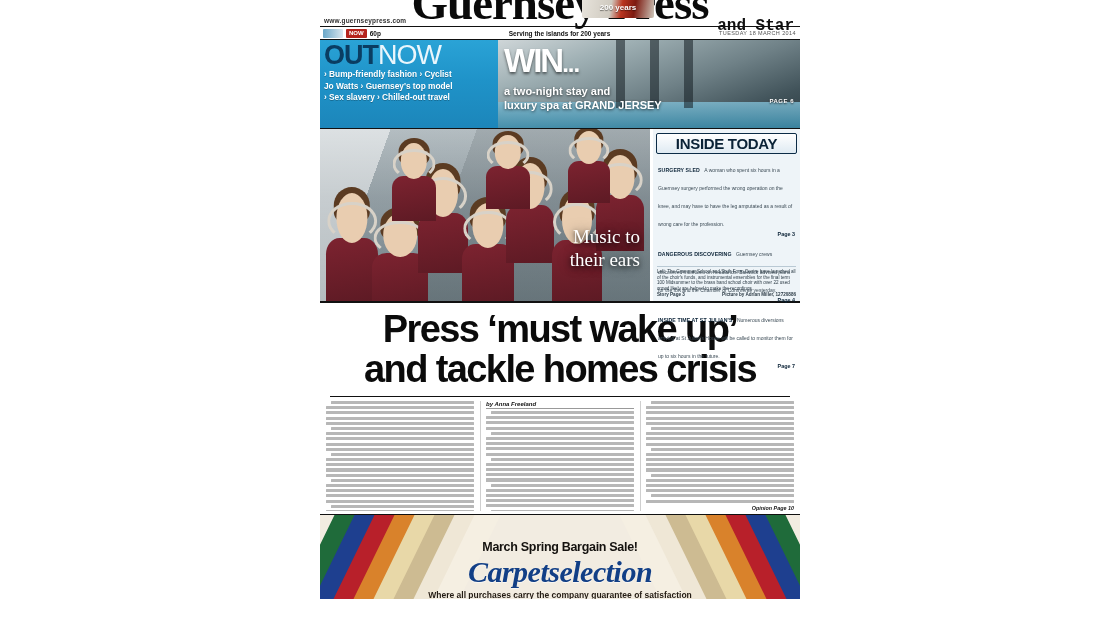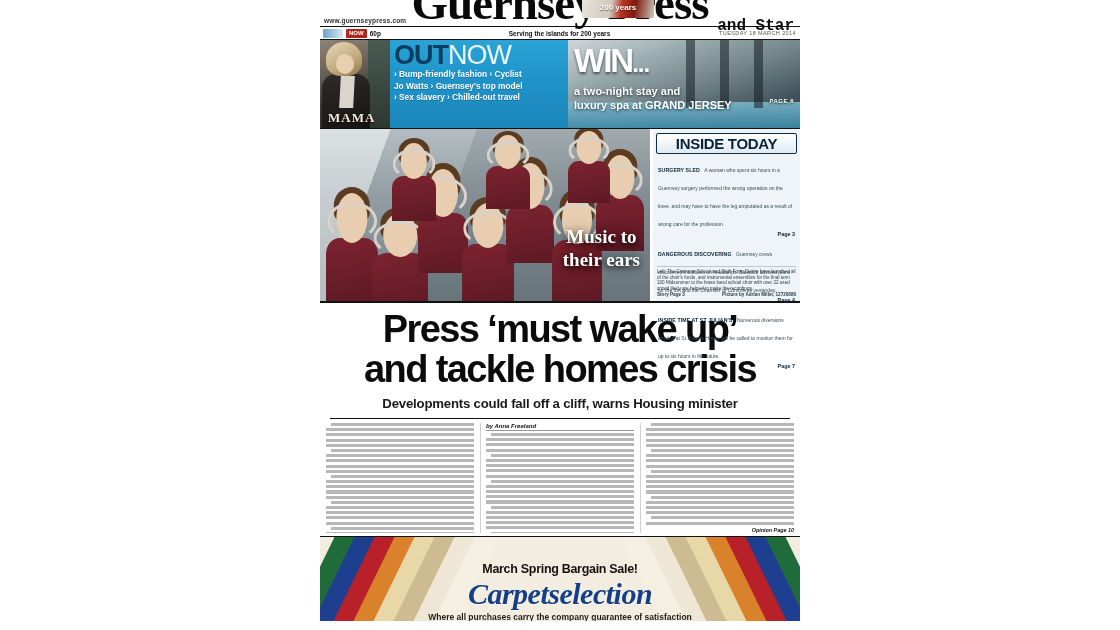--- a/index.html
+++ b/index.html
@@ -117,22 +117,22 @@
   .kid{position:absolute;border-radius:44% 44% 38% 38%;}
   .kid .head{position:absolute;left:50%;top:0;transform:translateX(-50%);
     width:60%;height:46%;border-radius:50%;background:#e9cdb0;}
   .kid .hair{position:absolute;left:50%;top:-6%;transform:translateX(-50%);
     width:70%;height:34%;border-radius:50% 50% 30% 30%;background:#5b3b22;}
   .kid .body{position:absolute;left:0;bottom:0;width:100%;height:58%;
     border-radius:26% 26% 0 0;background:linear-gradient(170deg,#7d2330,#5d1a24);}
   .kid .cans{position:absolute;left:50%;top:8%;transform:translateX(-50%);
     width:84%;height:30%;border-radius:50%;border:3px solid #d8d2c8;border-bottom-color:transparent;}
   .mp-caption{
-    position:absolute;right:10px;top:96px;text-align:center;color:#ffffff;
-    font-family:"Liberation Serif", serif;font-weight:bold;font-size:19px;line-height:23px;
+    position:absolute;right:10px;top:96px;text-align:right;color:#ffffff;
+    font-family:"Liberation Serif", serif;font-weight:normal;font-size:19px;line-height:23px;
     text-shadow:0 2px 5px rgba(0,0,0,.75),0 0 12px rgba(0,0,0,.5);
   }
 
   .inside{flex:1;background:#eef4f8;position:relative;padding:0;box-sizing:border-box;}
   .inside-head{
     margin:4px 3px 0 3px;border:1.5px solid #0b2b46;border-radius:2px;
     background:linear-gradient(180deg,#ffffff,#dfeaf2);
     text-align:center;font-size:15px;font-weight:bold;color:#0a2236;
     letter-spacing:-.3px;line-height:19px;
   }
@@ -214,28 +214,20 @@
           <span class="price">60p</span>
         </div>
         <div class="mid">Serving the islands for 200 years</div>
         <div class="right">TUESDAY 18 MARCH 2014</div>
       </div>
       <div class="mast-rule2"></div>
     </div>
 
     <div class="promo">
 
-      <div class="promo-photo">
-        <div class="pp-board"></div>
-        <div class="pp-body"></div>
-        <div class="pp-shirt"></div>
-        <div class="pp-hair"></div>
-        <div class="pp-face"></div>
-        <div class="pp-mama">MAMA</div>
-      </div>
 
       <div class="promo-out">
         <div class="out-now">
           <span class="o">OUT</span><span class="n">NOW</span>
         </div>
         <div class="out-lines">
           <div class="out-line">› Bump-friendly fashion › Cyclist</div>
           <div class="out-line">Jo Watts › Guernsey's top model</div>
           <div class="out-line">› Sex slavery › Chilled-out travel</div>
         </div>
@@ -356,21 +348,20 @@
             <span>Story Page 3</span>
             <span>Picture by Adrian Miller, 12720886</span>
           </div>
         </div>
       </div>
     </div>
 
     <div class="headwrap">
       <div class="headline">Press ‘must wake up’</div>
       <div class="headline">and tackle homes crisis</div>
-      <div class="subhead">Developments could fall off a cliff, warns Housing minister</div>
       <div class="headrule"></div>
     </div>
 
     <div class="article">
       <div class="col">
         <span class="greek indent"></span>
           <span class="greek"></span>
           <span class="greek"></span>
           <span class="greek"></span>
         <span class="greek"></span>

